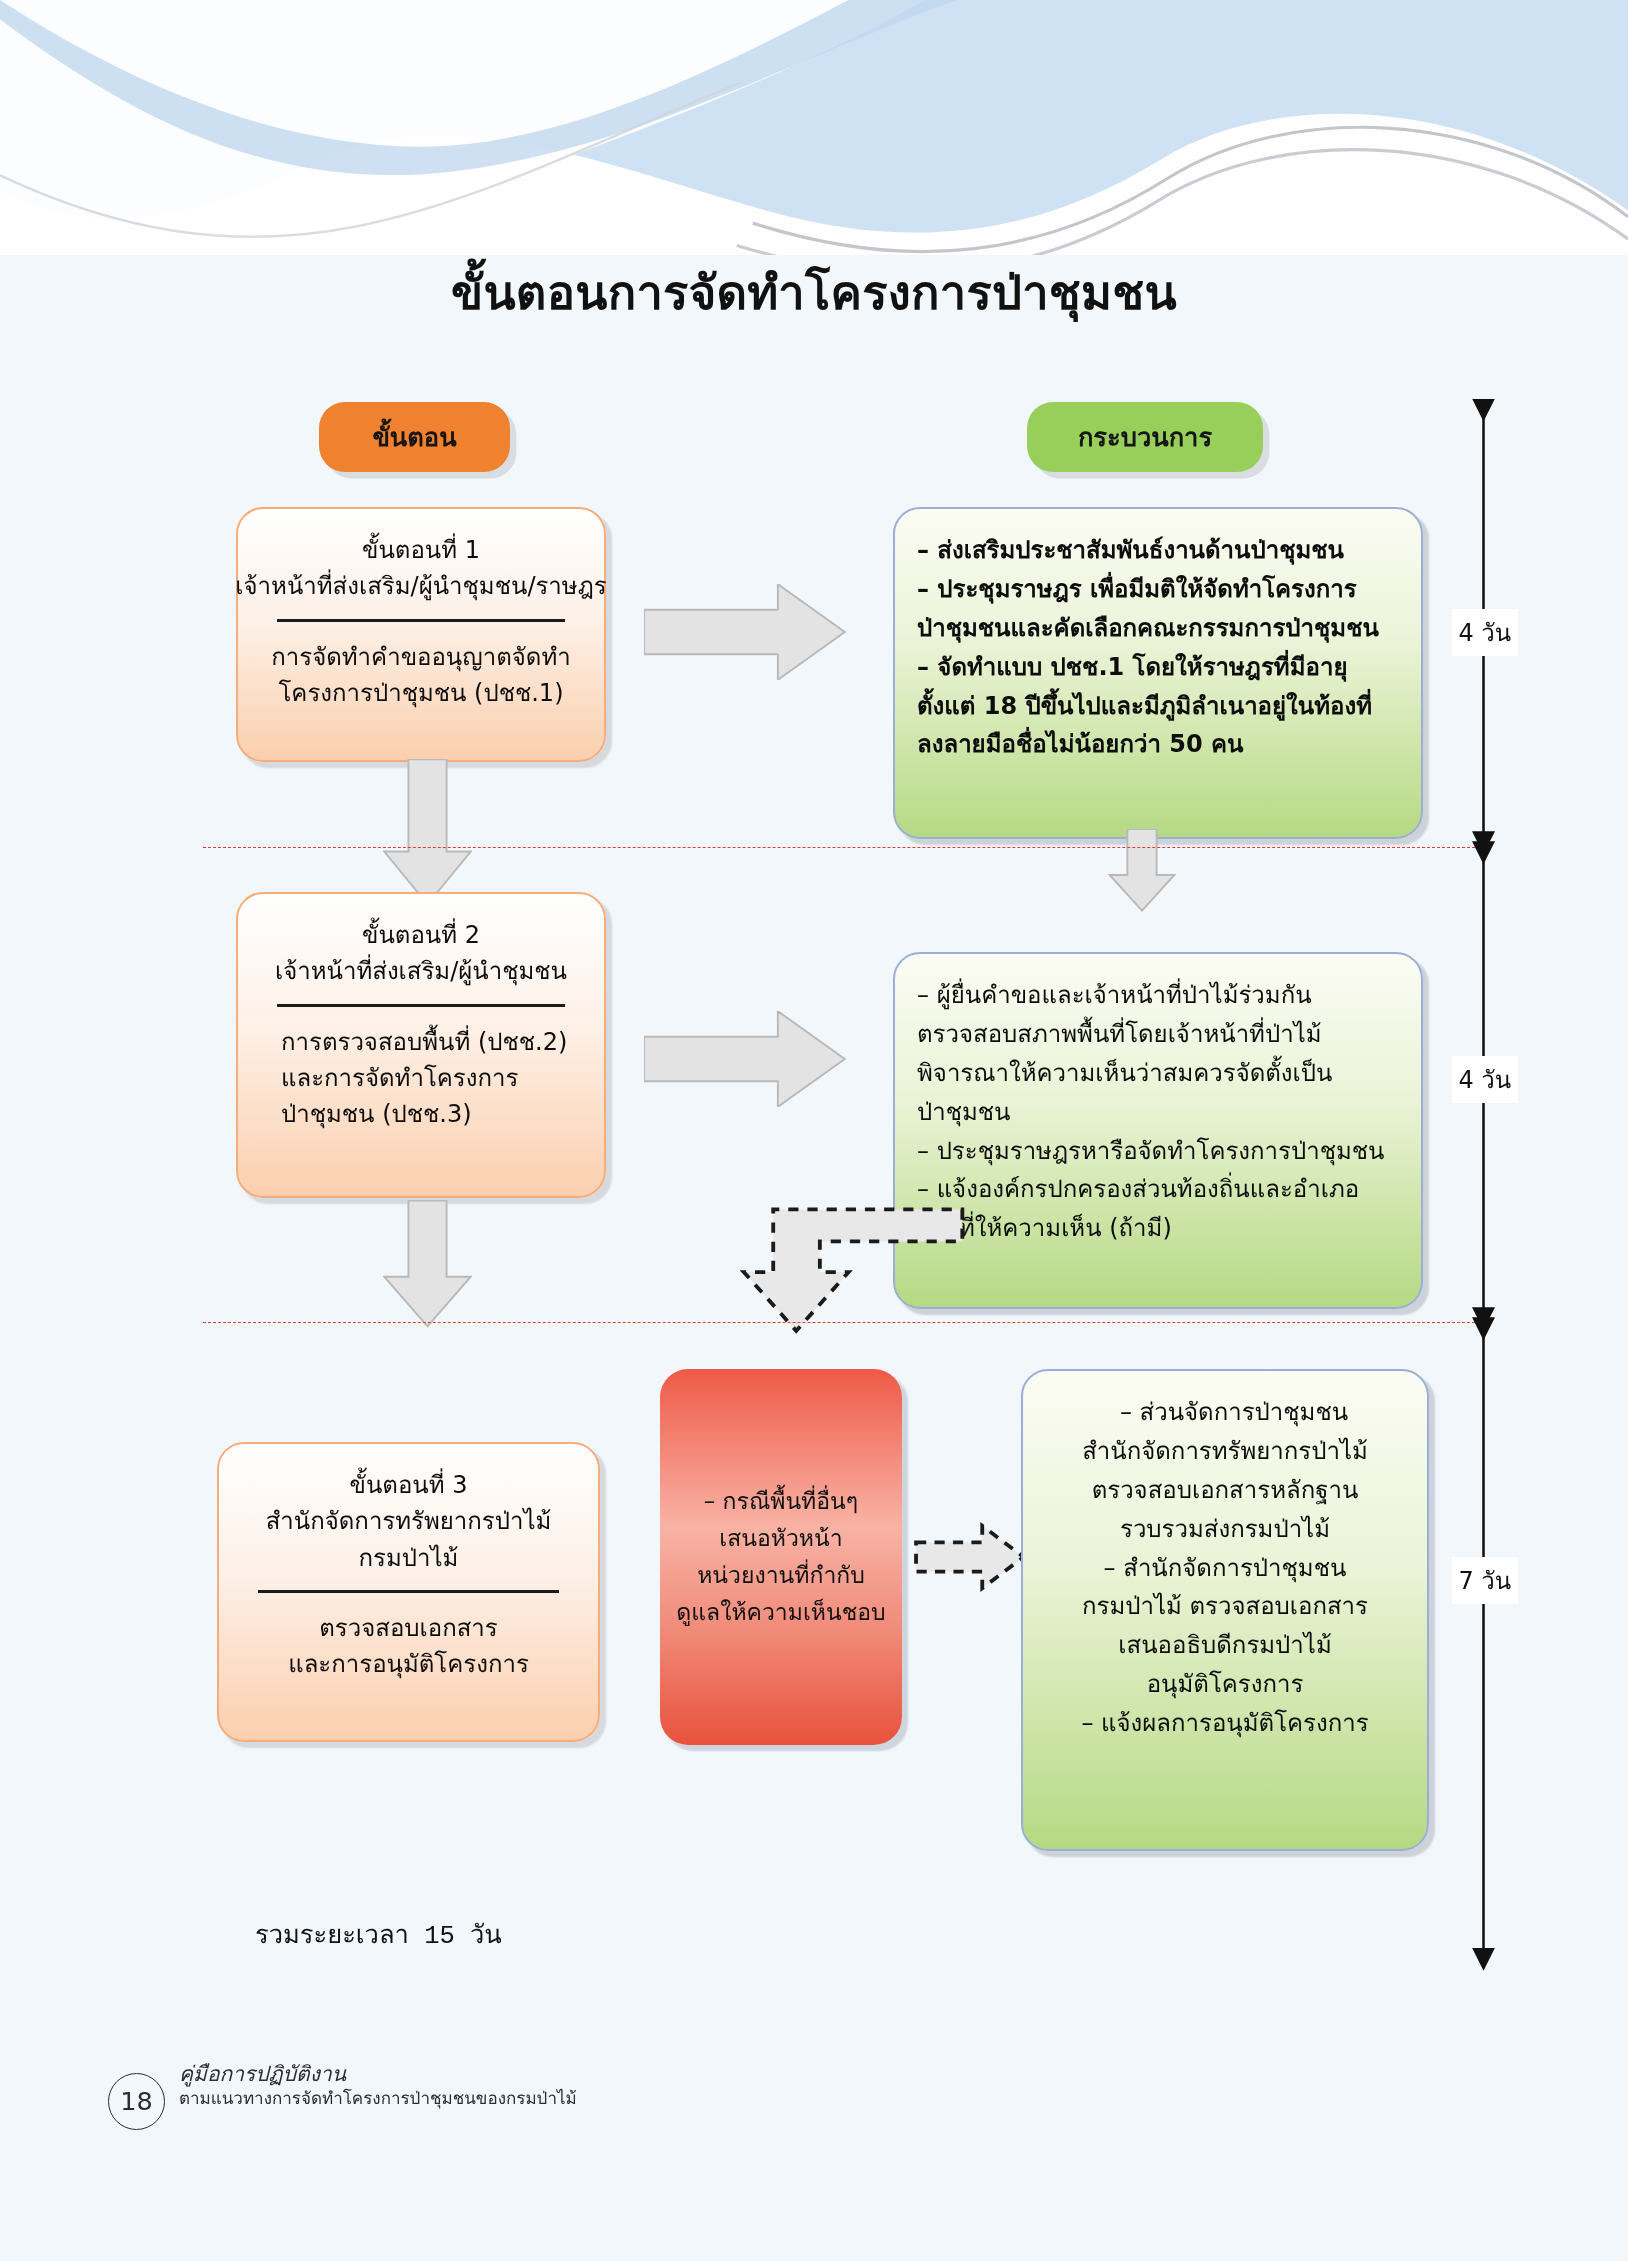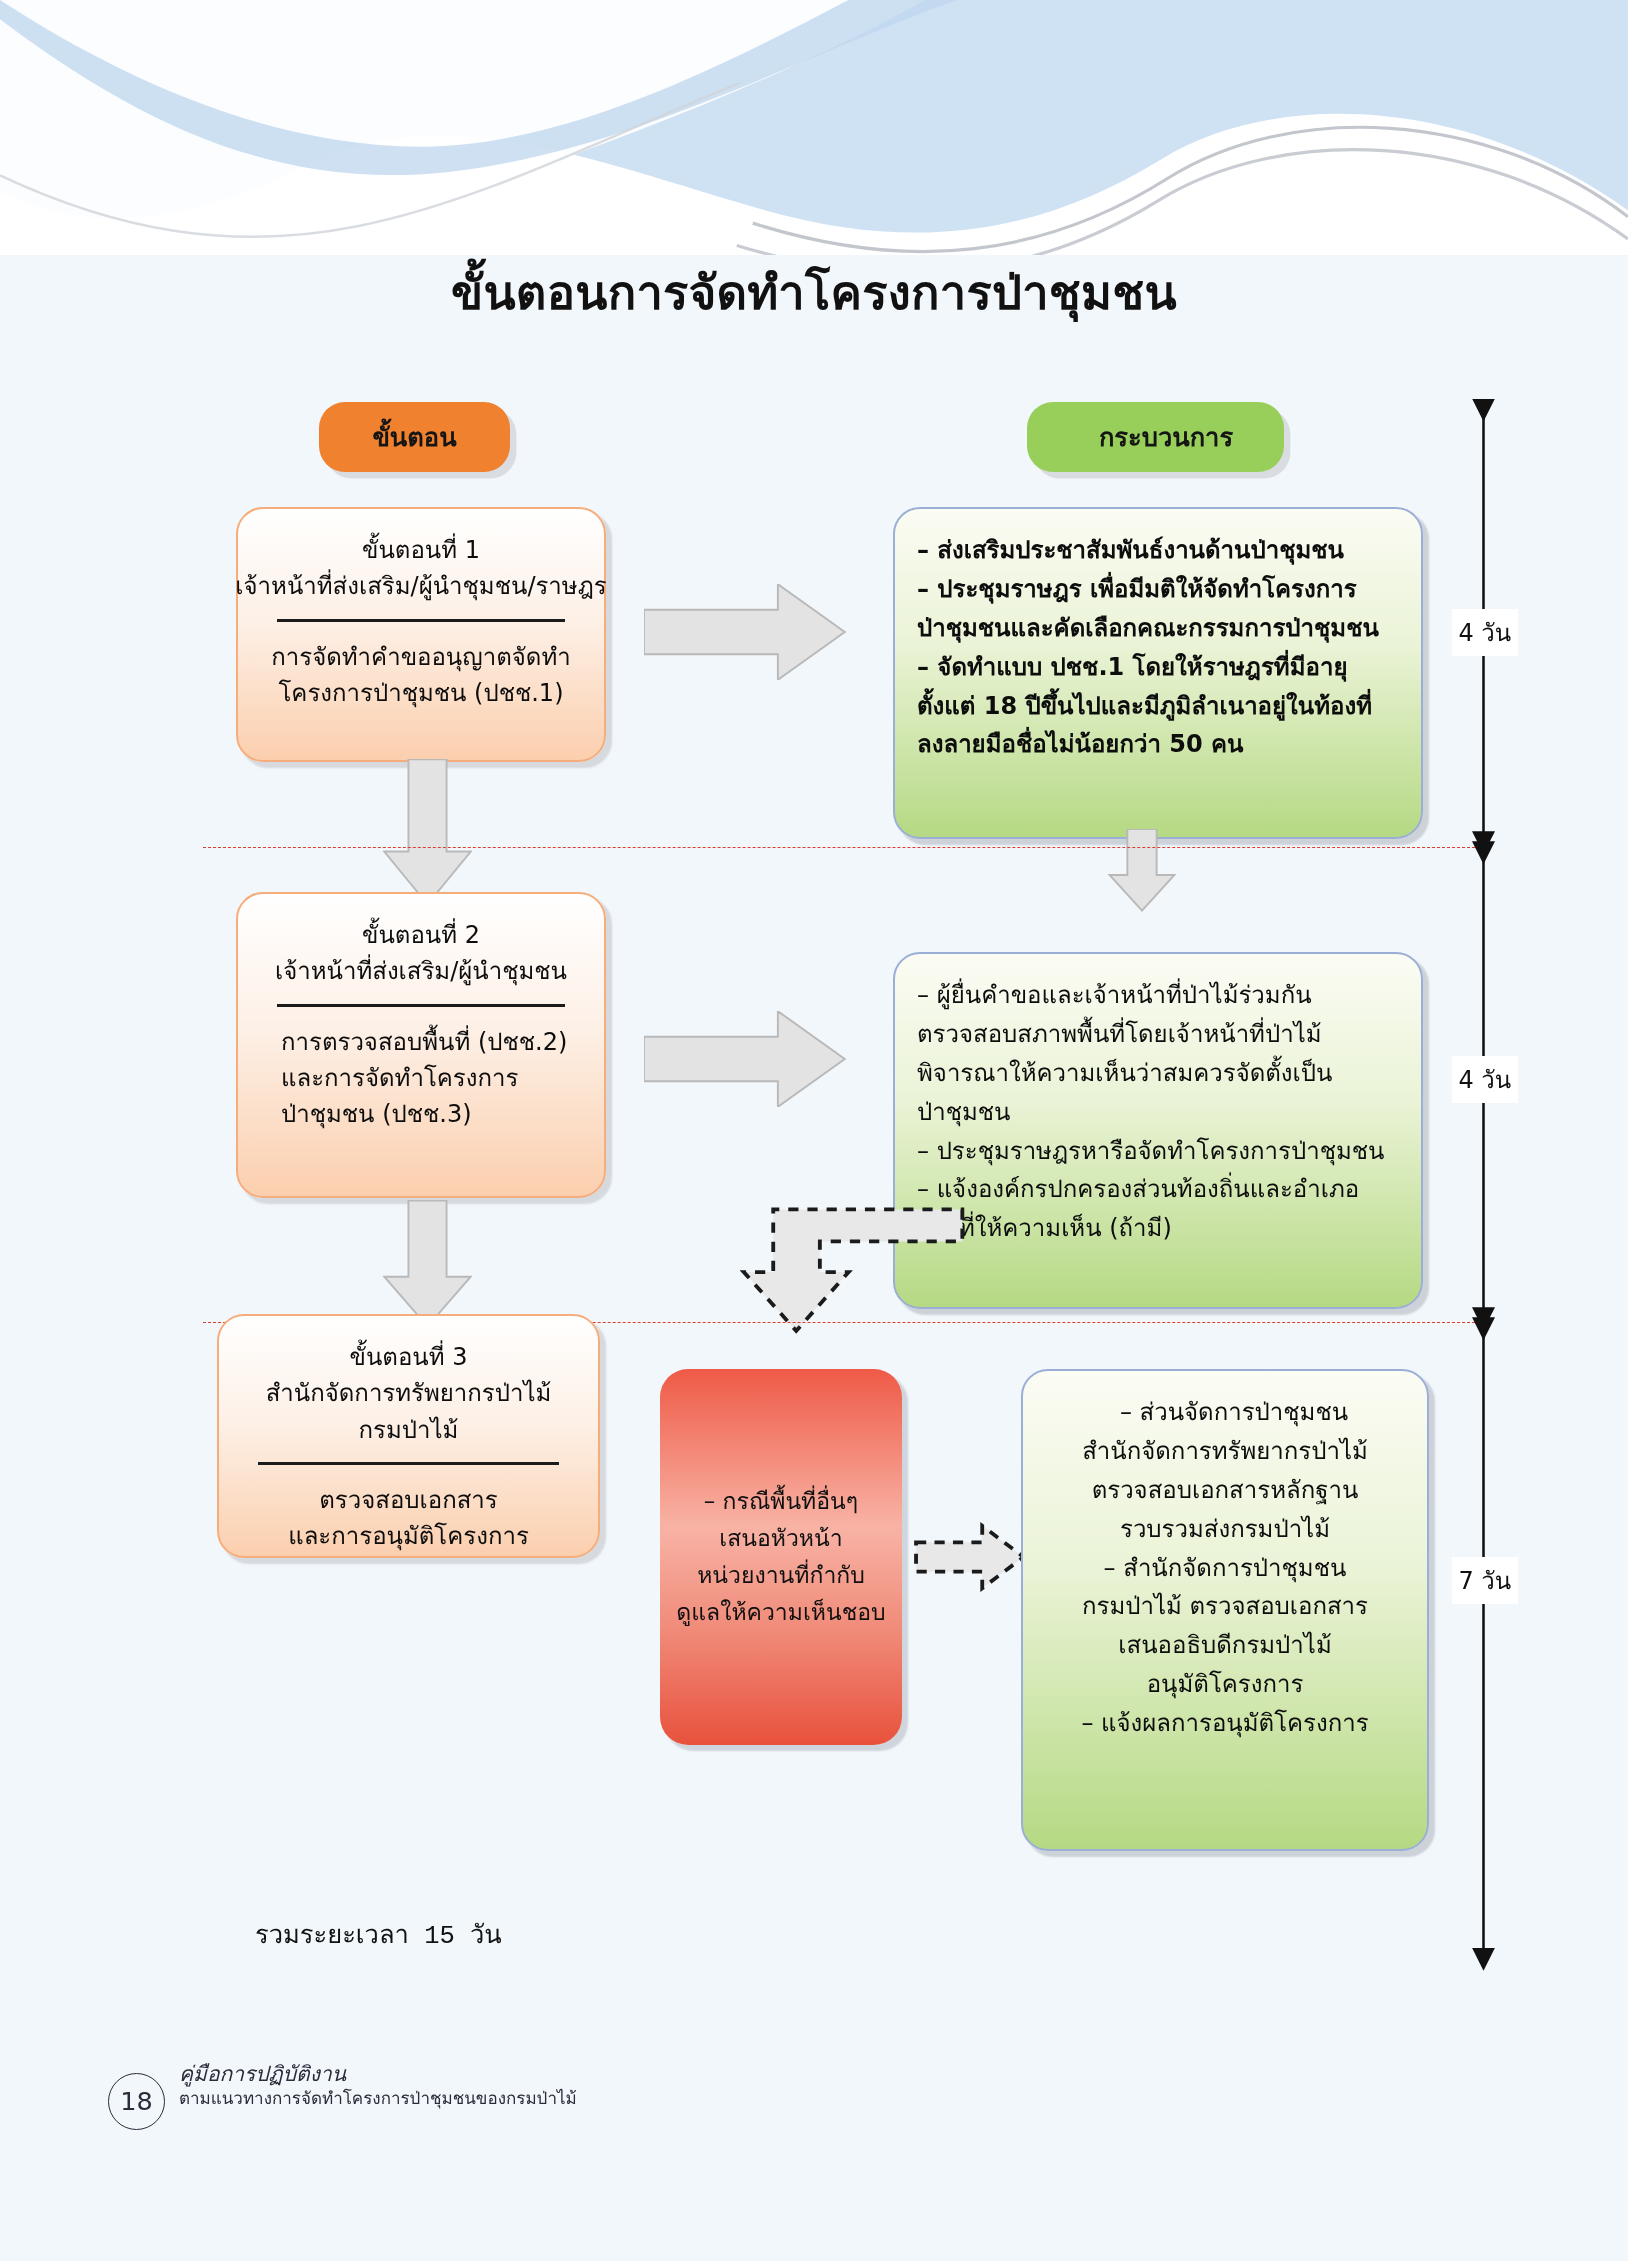--- a/index.html
+++ b/index.html
@@ -20,21 +20,21 @@
     font-size:47px;font-weight:bold;color:#111;letter-spacing:0.3px;
   }
 
   
   .col-badge{
     position:absolute;border-radius:26px;display:flex;align-items:center;justify-content:center;
     font-size:25.5px;font-weight:bold;color:#151515;
     box-shadow:6.4px 6.4px 0 rgba(0,0,0,.10);
   }
   #badge-steps{left:319px;top:402px;width:191px;height:70px;background:#f0812f;}
-  #badge-process{left:1027px;top:402px;width:236px;height:70px;background:#97cf5a;padding-left:21px;}
+  #badge-process{left:1027px;top:402px;width:236px;height:70px;background:#97cf5a;}
 
   
   .step-box{
     position:absolute;border-radius:27px;
     background:linear-gradient(180deg,#ffffff 0%,#fdf0e6 45%,#fbcfae 100%);
     border:2.6px solid #f6ad7c;
     box-shadow:5.7px 5.7px 1.9px rgba(130,130,140,.25);
     box-sizing:border-box;padding:23px 19px 19px 19px;
     display:flex;flex-direction:column;align-items:center;
     color:#0d0d0d;font-size:24px;line-height:1.52;text-align:center;
@@ -189,21 +189,21 @@
 </div>
 
 <div class="arrow" style="left:740px;top:1203px;width:230px;height:179px;">
   <svg width="230" height="179" viewBox="0 0 360 280">
     <polygon points="348,10 348,60 125,60 125,108 170,108 88,200 6,108 52,108 52,10" fill="#e8e8e8" stroke="#1b1b1b" stroke-width="6" stroke-dasharray="16 14" stroke-linejoin="miter"></polygon>
   </svg>
 </div>
 
 <div class="sep" style="left:203px;top:1322px;width:1282px;"></div>
 
-<div class="step-box" style="left:217px;top:1314px;width:383px;height:244px;">
+<div class="step-box" style="left:217px;top:1442px;width:383px;height:300px;">
   <div class="line">ขั้นตอนที่ 3</div>
   <div class="line">สำนักจัดการทรัพยากรป่าไม้</div>
   <div class="line">กรมป่าไม้</div>
   <div class="divider"></div>
   <div class="line">ตรวจสอบเอกสาร</div>
   <div class="line">และการอนุมัติโครงการ</div>
 </div>
 
 <div class="red-box" style="left:660px;top:1369px;width:242px;height:376px;">
   <span>– กรณีพื้นที่อื่นๆ</span>

